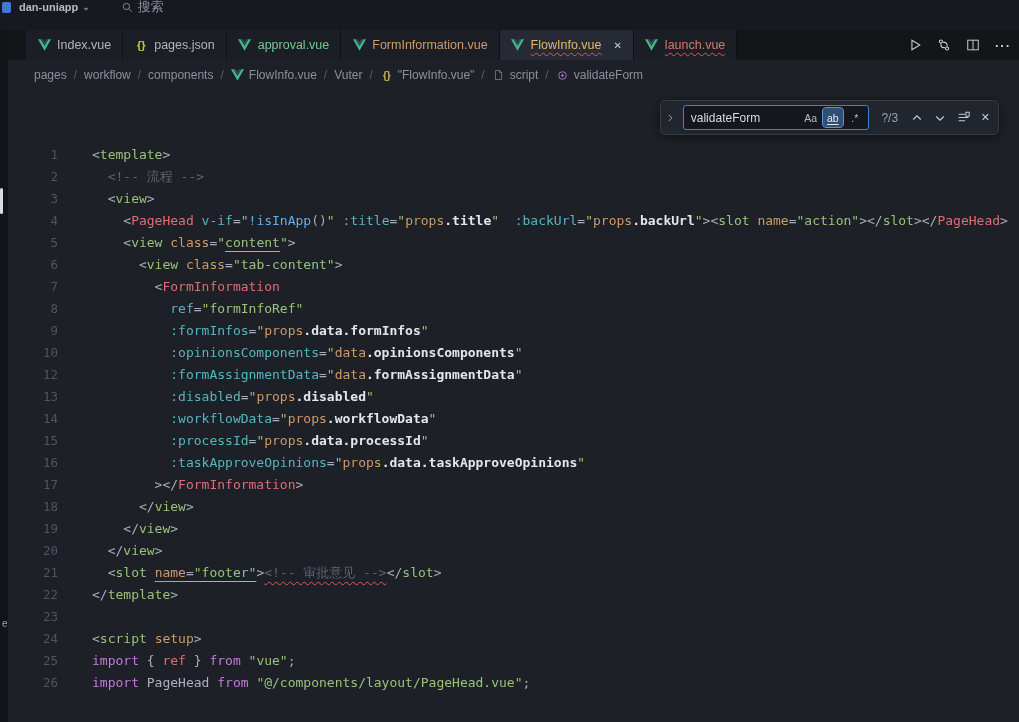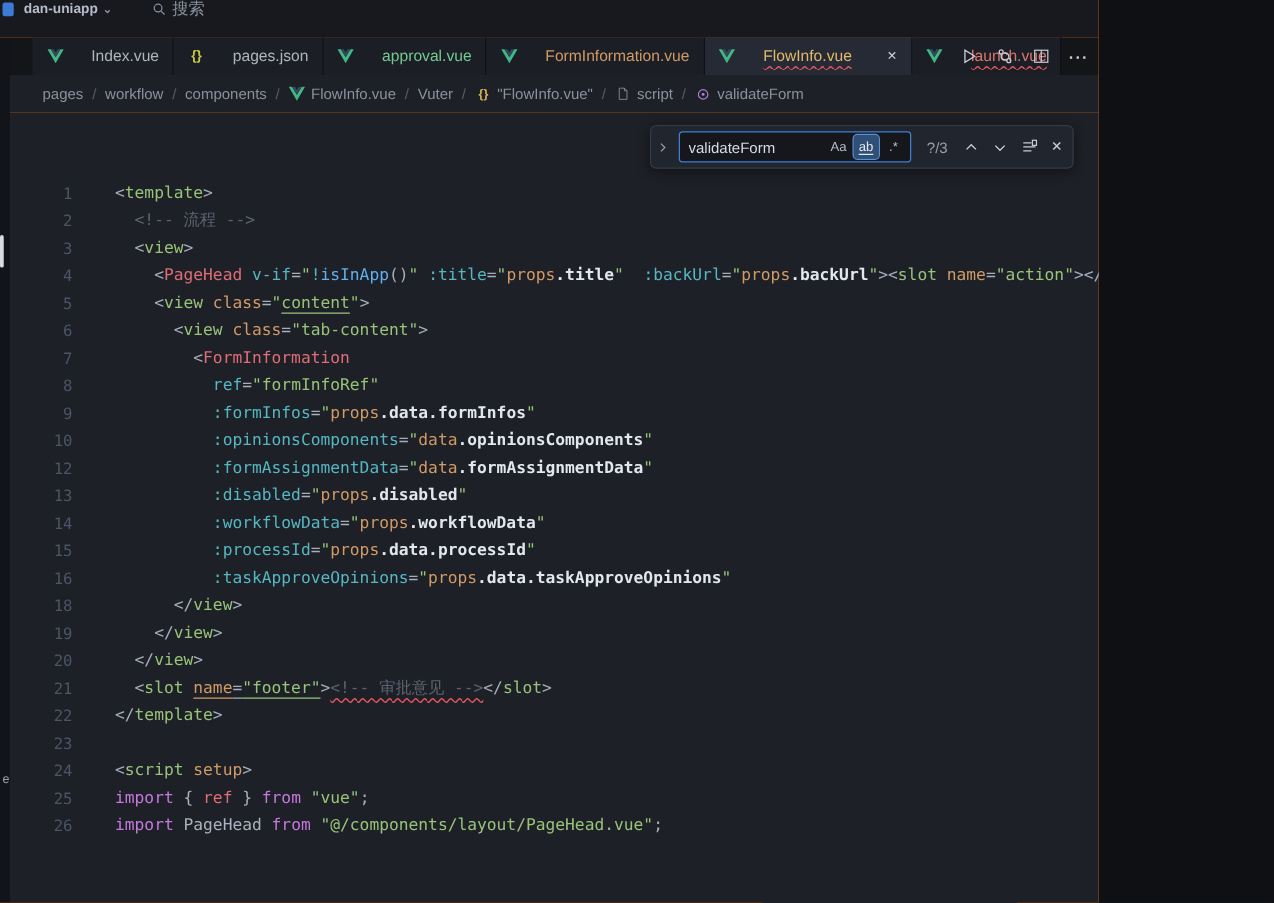--- a/index.html
+++ b/index.html
@@ -1,36 +1,36 @@
 <!DOCTYPE html>
 <html><head>
 <meta charset="utf-8">
 <style>
   * { margin:0; padding:0; box-sizing:border-box; }
   html,body { background:#0e1014; }
   #window {
-    position:relative; width:879px; height:722px; overflow:hidden;
-    background:#f97316; font-family:"Liberation Sans", sans-serif;
+    position:relative; width:1019px; height:722px; overflow:hidden;
+    background:#a16207; font-family:"Liberation Sans", sans-serif;
     color:#abb2bf; user-select:none;
   }
   
   .titlebar { position:absolute; top:0; left:0; right:0; height:30px; background:#17191f; }
   .titlebar-row { display:flex; align-items:center; height:14px; padding-left:2px; }
   .app-logo { width:9px; height:11px; background:#3b7bd4; border-radius:2px; margin-right:8px; }
   .project-btn { display:flex; align-items:center; gap:4px; font-size:11px; color:#b7bdc8; font-weight:bold; }
   .chev-down { font-size:9px; color:#8a919e; }
   .global-search { display:flex; align-items:center; gap:5px; margin-left:32px; font-size:13px; color:#8a919e; }
   
   .left-rail { position:absolute; top:30px; left:0; width:8px; bottom:0; background:#121419; z-index:5; }
   .rail-indicator { position:absolute; top:158px; left:0; width:2.5px; height:26px; background:#d7dbe2; border-radius:2px; }
   .rail-fragment { position:absolute; top:588px; left:2px; font-size:10px; color:#9aa1ad; }
   
   .tabbar { position:absolute; top:30px; left:8px; right:0; height:30px; background:#141519; display:flex; align-items:stretch; }
   .tab-strip { display:flex; margin-left:18px; }
-  .tab { display:flex; align-items:center; gap:22px; padding:0 11px; background:#1b1e25;
+  .tab { display:flex; align-items:center; gap:6px; padding:0 11px; background:#1b1e25;
          border-right:1px solid #0e1014; font-size:12.5px; color:#9aa1ad; cursor:pointer; }
   .tab.active { background:#262a34; }
   .tab-icon { display:inline-flex; width:14px; justify-content:center; }
   .tab-label { white-space:nowrap; }
   .tab-close { margin-left:6px; font-size:10px; color:#c8cdd6; }
   .squiggle { text-decoration:underline wavy #e05561 1px; text-underline-offset:3px; text-decoration-skip-ink:none; }
   .editor-actions { position:absolute; right:6px; top:0; height:30px; display:flex; align-items:center; gap:15px; padding-right:2px; }
   .action-btn { display:inline-flex; align-items:center; color:#c8cdd6; font-size:13px; cursor:pointer; }
   
   .breadcrumbs { position:absolute; top:60px; left:8px; right:0; height:30px; background:#1d2026;
@@ -334,20 +334,24 @@
         </div>
         <div class="line">
           <span class="ln">15</span>
           <span class="ctext"><span class="tok-w">          </span><span class="tok-d">:processId</span><span class="tok-p">=</span><span class="tok-s">"</span><span class="tok-v">props</span><span class="tok-pr">.data.processId</span><span class="tok-s">"</span></span>
         </div>
         <div class="line">
           <span class="ln">16</span>
           <span class="ctext"><span class="tok-w">          </span><span class="tok-d">:taskApproveOpinions</span><span class="tok-p">=</span><span class="tok-s">"</span><span class="tok-v">props</span><span class="tok-pr">.data.taskApproveOpinions</span><span class="tok-s">"</span></span>
         </div>
         <div class="line">
+          <span class="ln">17</span>
+          <span class="ctext"><span class="tok-p">        &gt;&lt;/</span><span class="tok-c">FormInformation</span><span class="tok-p">&gt;</span></span>
+        </div>
+        <div class="line">
           <span class="ln">18</span>
           <span class="ctext"><span class="tok-p">      &lt;/</span><span class="tok-t">view</span><span class="tok-p">&gt;</span></span>
         </div>
         <div class="line">
           <span class="ln">19</span>
           <span class="ctext"><span class="tok-p">    &lt;/</span><span class="tok-t">view</span><span class="tok-p">&gt;</span></span>
         </div>
         <div class="line">
           <span class="ln">20</span>
           <span class="ctext"><span class="tok-p">  &lt;/</span><span class="tok-t">view</span><span class="tok-p">&gt;</span></span>

